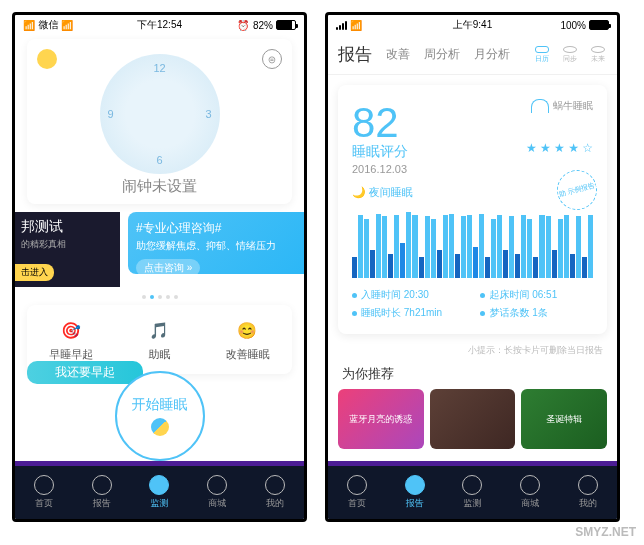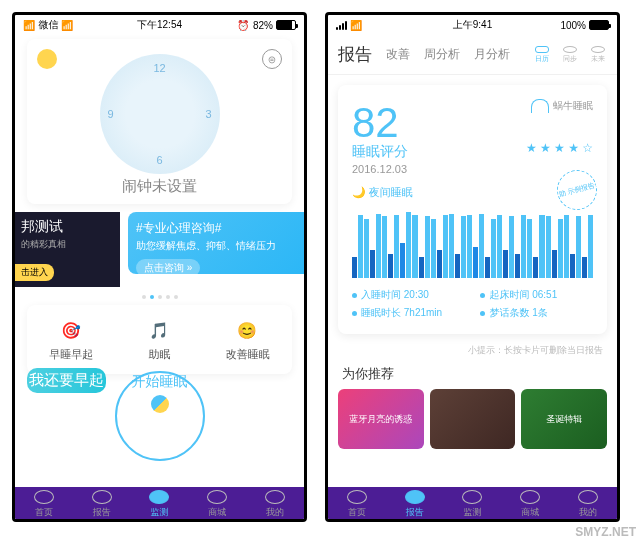--- a/index.html
+++ b/index.html
@@ -37,26 +37,26 @@
 .banner2-title{font-size:12px;font-weight:500}
 .banner2-sub{font-size:10px;margin-top:2px}
 .banner2-btn{display:inline-block;background:rgba(255,255,255,0.3);font-size:10px;padding:2px 8px;border-radius:10px;margin-top:6px}
 .dots{display:flex;justify-content:center;gap:4px;margin-top:8px}
 .dot{width:4px;height:4px;border-radius:50%;background:#ddd}
 .dot.active{background:#4fc3f7}
 .actions{display:flex;background:#fff;border-radius:8px;box-shadow:0 2px 8px rgba(0,0,0,0.06);margin-top:6px;padding:12px 0}
 .action{flex:1;text-align:center}
 .action-icon{width:26px;height:26px;margin:0 auto 4px;display:flex;align-items:center;justify-content:center}
 .action-label{font-size:11px;color:#555}
-.badge-pill{position:absolute;left:12px;bottom:126px;background:linear-gradient(90deg,#4dd0e1,#26c6da);color:#fff;font-size:15px;padding:3px 2px;border-radius:10px}
-.start-btn{position:absolute;bottom:58px;left:50%;transform:translateX(-50%);width:90px;height:90px;border-radius:50%;border:2px solid #4fc3f7;display:flex;flex-direction:column;align-items:center;background:#fff}
+.badge-pill{position:absolute;left:12px;bottom:135px;background:linear-gradient(90deg,#4dd0e1,#26c6da);color:#fff;font-size:12px;padding:3px 28px;border-radius:10px}
+.start-btn{position:absolute;bottom:58px;left:50%;transform:translateX(-50%);width:90px;height:90px;border-radius:50%;border:2px solid #4fc3f7;display:flex;flex-direction:column;align-items:center;justify-content:center;background:#fff}
 .start-text{color:#4fc3f7;font-size:14px;font-weight:500}
 .start-moon{width:18px;height:18px;border-radius:50%;background:linear-gradient(135deg,#4fc3f7 50%,#ffd54f 50%);margin-top:4px}
 
-.tab-bar{position:absolute;bottom:0;left:0;right:0;height:32px;display:flex;border-top:3px solid #4c1d95;background:#4c1d95}
+.tab-bar{position:absolute;bottom:0;left:0;right:0;height:58px;display:flex;border-top:5px solid #4c1d95;background:#0f172a}
 .tab{flex:1;display:flex;flex-direction:column;align-items:center;justify-content:center;gap:2px}
 .tab-icon{width:20px;height:20px;border:1.5px solid #bbb;border-radius:50%}
 .tab-label{font-size:9px;color:#999}
 .tab.active .tab-icon{border-color:#4fc3f7;background:#4fc3f7}
 .tab.active .tab-label{color:#4fc3f7}
 
 
 .p2-header{display:flex;align-items:center;padding:8px 10px;gap:14px;border-bottom:1px solid #f0f0f0}
 .p2-title{font-size:17px;font-weight:500;color:#333}
 .p2-nav{font-size:12px;color:#888}

